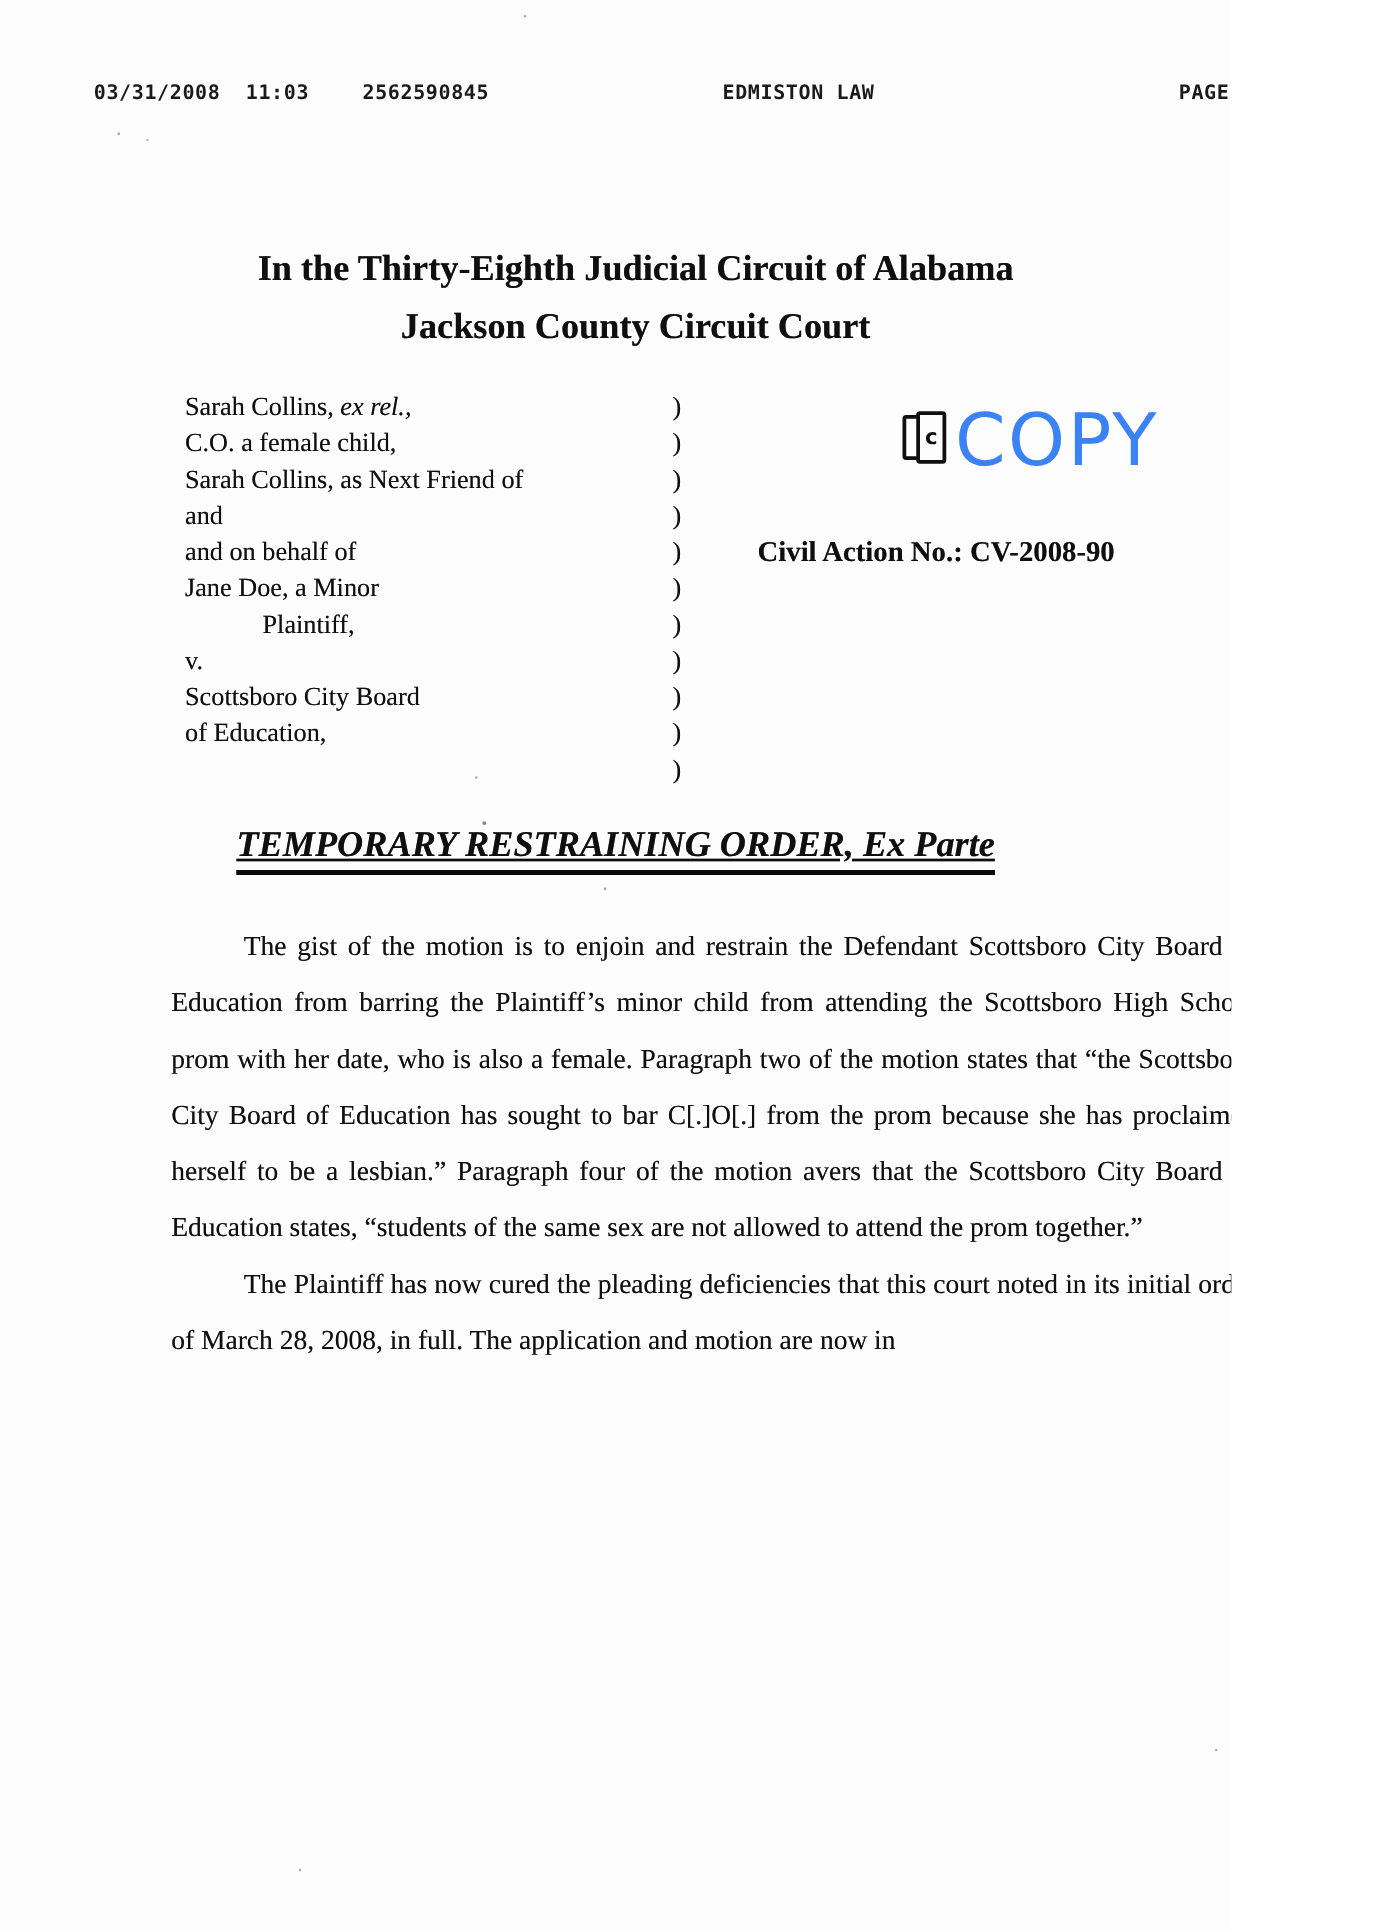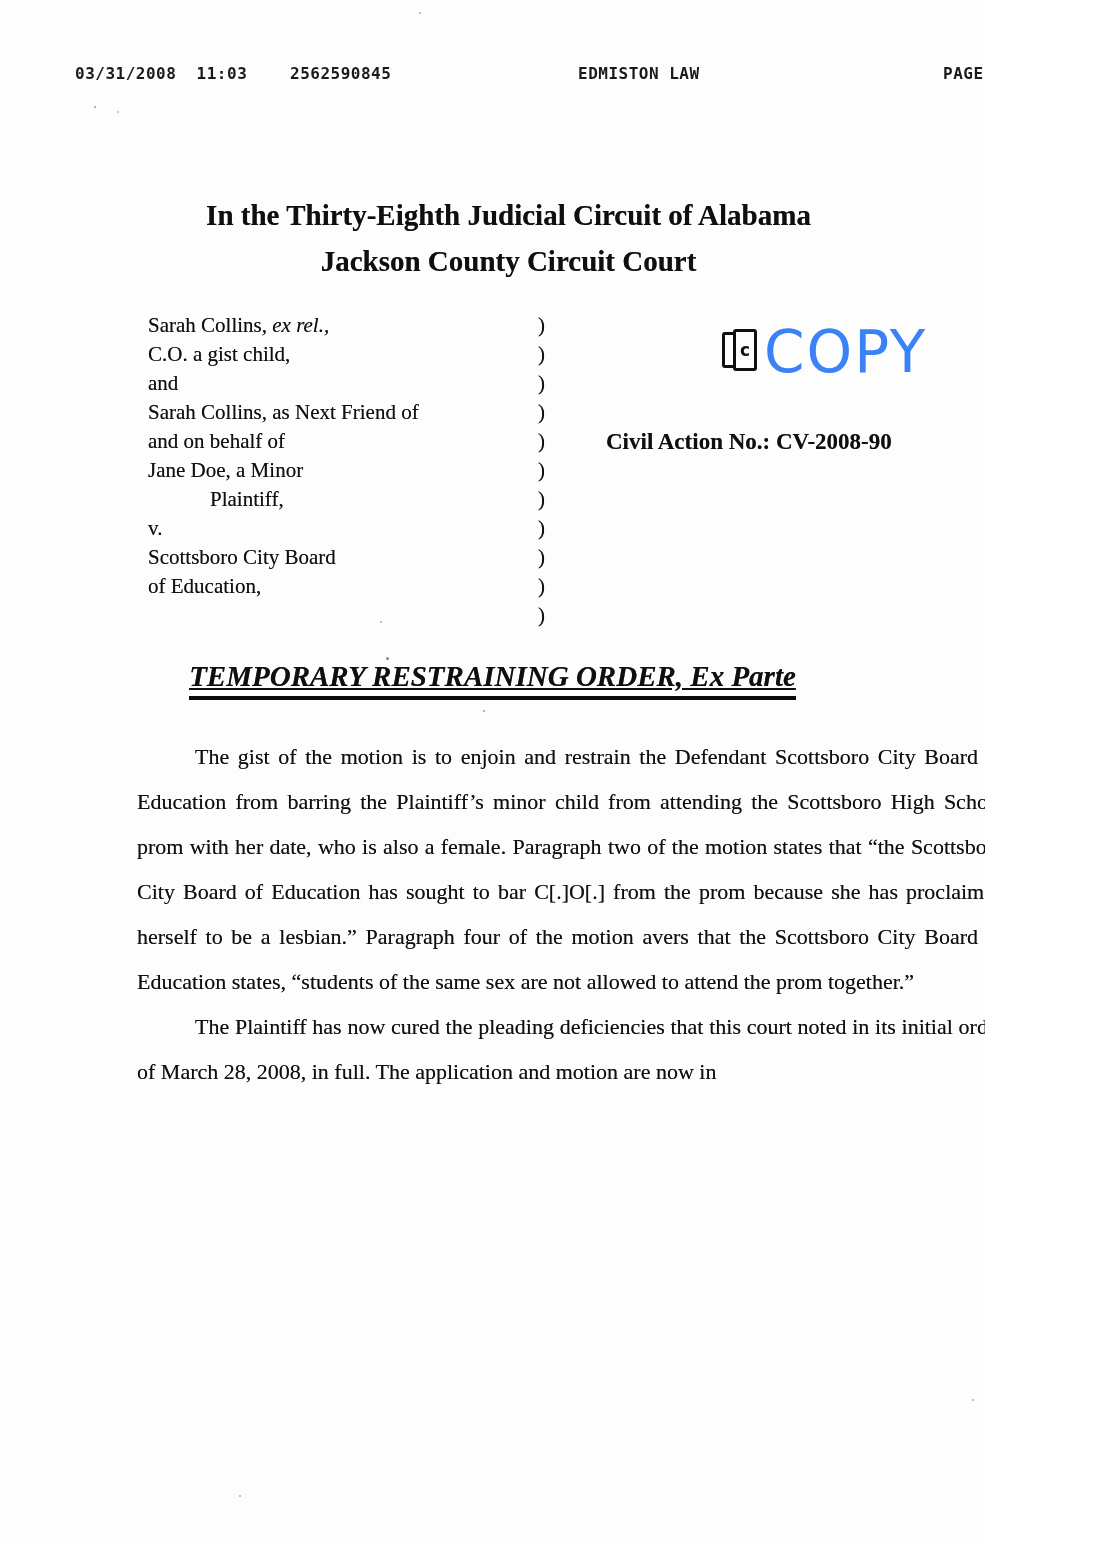--- a/index.html
+++ b/index.html
@@ -186,23 +186,23 @@
     <span class="fh-page">PAGE  01</span>
   </div>
 
   <div class="court-title">
     <div>In the Thirty-Eighth Judicial Circuit of Alabama</div>
     <div>Jackson County Circuit Court</div>
   </div>
 
   <div class="caption">
     <div class="cap-line"><span>Sarah Collins, </span><em>ex rel.,</em></div>
-    <div class="cap-line">C.O. a gist child,</div>
+    <div class="cap-line">C.O. a female child,</div>
+    <div class="cap-line">Sarah Collins, as Next Friend of</div>
     <div class="cap-line">and</div>
-    <div class="cap-line">Sarah Collins, as Next Friend of</div>
     <div class="cap-line">and on behalf of</div>
     <div class="cap-line">Jane Doe, a Minor</div>
     <div class="cap-line indent">Plaintiff,</div>
     <div class="cap-line">v.</div>
     <div class="cap-line">Scottsboro City Board</div>
     <div class="cap-line">of Education,</div>
   </div>
 
   <div class="paren-col">
     <div>)</div>

